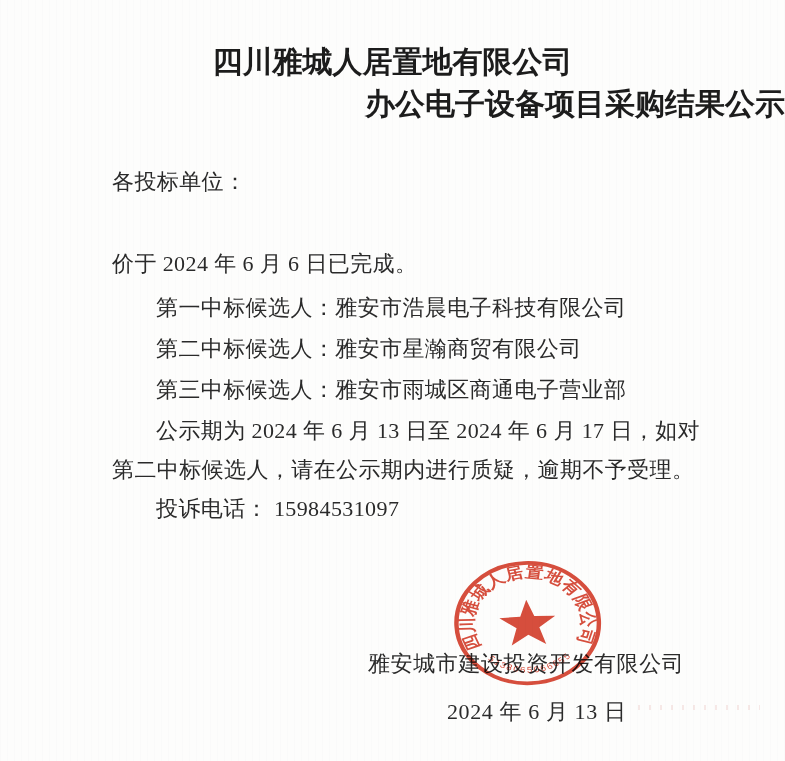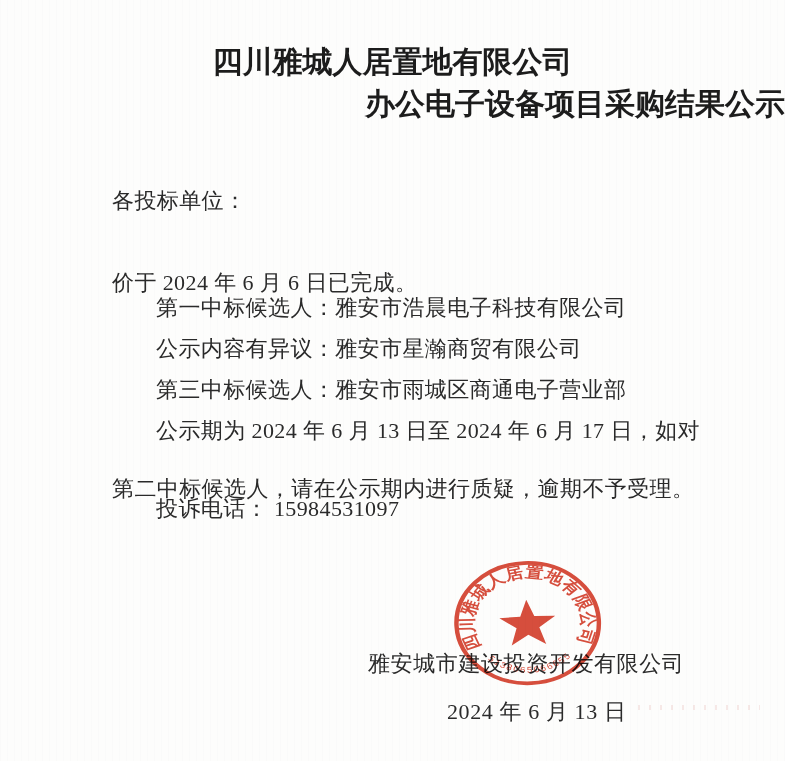--- a/index.html
+++ b/index.html
@@ -26,21 +26,21 @@
   }
   .t1{top:42px;}
   .t2{top:84px;text-align:right;}
   .bline{
     position:absolute;
     font-size:22px;
     color:#2a2a2a;
     white-space:nowrap;
     letter-spacing:0.4px;
   }
-  .m0{left:112px;margin-top:19px;}
+  .m0{left:112px;}
   .m1{left:156px;}
   .sign-line{
     position:absolute;
     font-size:22px;
     color:#2a2a2a;
     white-space:nowrap;
     letter-spacing:0.6px;
   }
   .stamp{
     position:absolute;
@@ -77,21 +77,21 @@
 <div class="page">
 
   <div class="title-line t1">四川雅城人居置地有限公司</div>
   <div class="title-line t2">办公电子设备项目采购结果公示</div>
 
   <div class="bline m0" style="top:167px">各投标单位：</div>
 
   <div class="bline m0" style="top:249px">价于 2024 年 6 月 6 日已完成。</div>
 
   <div class="bline m1" style="top:293px">第一中标候选人：雅安市浩晨电子科技有限公司</div>
-  <div class="bline m1" style="top:334px">公示内容有异议：雅安市星瀚商贸有限公司</div>
+  <div class="bline m1" style="top:334px">第二中标候选人：雅安市星瀚商贸有限公司</div>
   <div class="bline m1" style="top:375px">第三中标候选人：雅安市雨城区商通电子营业部</div>
 
   <div class="bline m1" style="top:416px">公示期为 2024 年 6 月 13 日至 2024 年 6 月 17 日，如对</div>
   <div class="bline m0" style="top:455px">第二中标候选人，请在公示期内进行质疑，逾期不予受理。</div>
 
   <div class="bline m1" style="top:494px">投诉电话： 15984531097</div>
 
   <div class="sign-line" style="left:368px;top:649px">雅安城市建设投资开发有限公司</div>
   <div class="sign-line" style="left:447px;top:697px">2024 年 6 月 13 日</div>
 

